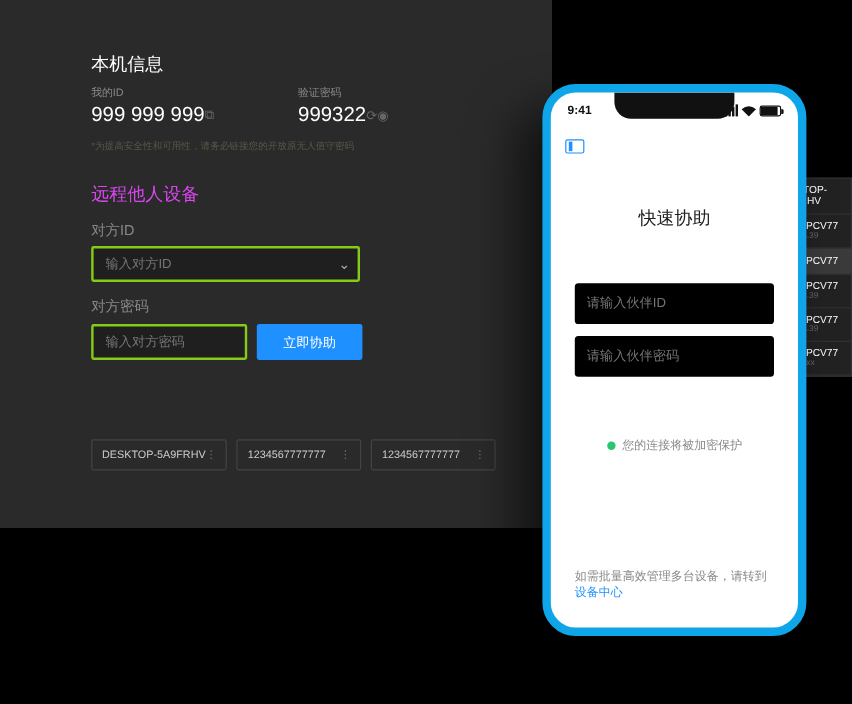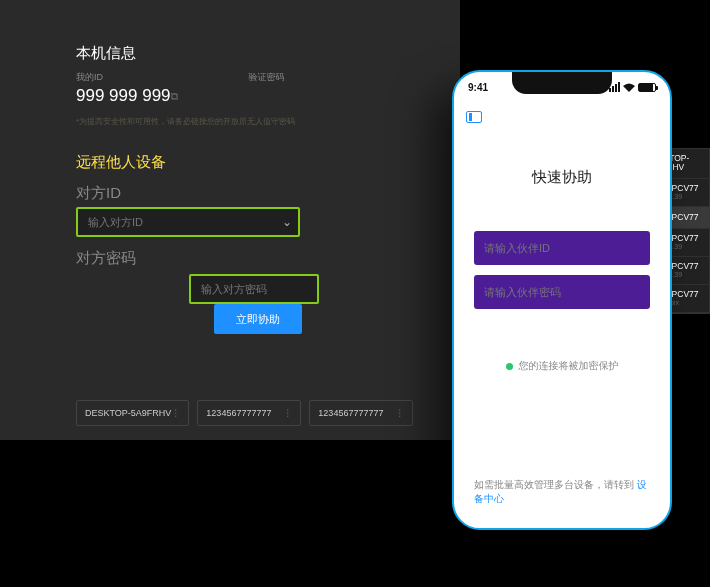--- a/index.html
+++ b/index.html
@@ -48,34 +48,34 @@
   .side-item.active { color:#1e90ff; border-left:2px solid #1e90ff; width:36px;}
   .side-ico { width:16px; height:16px; display:flex; align-items:center; justify-content:center;}
   
   .main { position:absolute; left:36px; top:20px; right:0; bottom:0; padding:24px 28px 0 40px; }
   h2.title { color:#fff; font-size:15px; font-weight:500; margin-bottom:8px;}
   .row-ids { display:flex; gap:70px; }
   .field-lbl { font-size:9px; color:#888; }
   .field-val { font-size:17px; color:#fff; margin-top:2px; display:flex; align-items:center; }
   .copy-ico, .refresh-ico, .eye-ico { color:#666; font-size:11px;}
   .hint { font-size:8px; color:#5a5648; margin-top:10px;}
-  h2.title2 { color:#fde047; font-size:15px; font-weight:500; margin-top:26px; margin-bottom:12px;}
+  h2.title2 { color:#d946ef; font-size:15px; font-weight:500; margin-top:26px; margin-bottom:12px;}
   .inp {
     background:#1f1f1f; border:2px solid #84cc16; color:#888;
     height:30px; padding:0 10px; font-size:11px; border-radius:2px;
   }
   .sel { width:224px; position:relative; display:flex; align-items:center;}
   .sel .chev { position:absolute; right:8px; color:#aaa; pointer-events:none;}
   .inp.pw { width:130px; }
   .btn-primary {
     background:#1e90ff; color:#fff; border:none;
     height:30px; width:88px; font-size:11px; border-radius:2px; margin-left:8px;
   }
-  .flex-row { display:flex; align-items:center; gap:0; margin-top:6px;flex-direction:column;}
-  .lbl-small { font-size:15px; color:#888; margin-top:12px; margin-bottom:4px;}
+  .flex-row { display:flex; align-items:center; gap:0; margin-top:6px;}
+  .lbl-small { font-size:12px; color:#888; margin-top:12px; margin-bottom:4px;}
   .history { display:flex; gap:8px; margin-top:66px;}
   .hist-card { border:1px solid #444; height:26px; min-width:104px; display:flex; align-items:center; justify-content:space-between; padding:0 8px; font-size:9px; color:#ccc; border-radius:2px;}
   .hist-card .dots { color:#777; }
   
   .devlist {
     position:absolute; right:0; top:148px;
     width:86px; background:#222; border:1px solid #333;
     z-index:3; font-size:8.5px;
   }
   .dev-row { display:flex; align-items:center; gap:5px; padding:5px 6px; border-bottom:1px solid #303030;}
@@ -87,21 +87,21 @@
   .win-squares { width:10px; height:10px; display:grid; grid-template-columns:1fr 1fr; gap:1px;}
   .win-squares span:nth-child(1){background:#f25022;} .win-squares span:nth-child(2){background:#7fba00;}
   .win-squares span:nth-child(3){background:#00a4ef;} .win-squares span:nth-child(4){background:#ffb900;}
   .android-ico { width:10px;height:10px;background:#3ddc84;border-radius:2px 2px 0 0;}
   .avatar-ico { width:10px;height:10px;border-radius:50%;background:#555;}
   
   .phone {
     position:absolute; left:452px; top:70px;
     width:220px; height:460px;
     background:#fff; border-radius:28px;
-    border:2px solid #0ea5e9;
+    border:7px solid #0ea5e9;
     box-shadow: -20px 20px 40px rgba(0,0,0,0.6);
     z-index:5;
     display:flex; flex-direction:column;
     overflow:hidden;
   }
   .notch {
     position:absolute; top:0; left:50%; transform:translateX(-50%);
     width:100px; height:22px; background:#111; border-radius:0 0 14px 14px;
   }
   .statusbar { height:30px; display:flex; justify-content:space-between; align-items:center; padding:0 14px; font-size:10px; color:#111; font-weight:600;}
@@ -111,21 +111,21 @@
   .sig-bars span:nth-child(1){height:4px;} .sig-bars span:nth-child(2){height:6px;}
   .sig-bars span:nth-child(3){height:8px;} .sig-bars span:nth-child(4){height:10px;}
   .batt { width:18px; height:9px; border:1px solid #111; border-radius:2px; position:relative;}
   .batt::after{content:"";position:absolute;right:-3px;top:2px;width:2px;height:4px;background:#111;border-radius:0 1px 1px 0;}
   .batt i{display:block;width:14px;height:7px;background:#111;margin:0;}
   .navbar { height:30px; display:flex; align-items:center; padding:0 12px;}
   .tablet-ico { width:16px; height:12px; border:1.5px solid #1e90ff; border-radius:2px; position:relative;}
   .tablet-ico::after{content:"";position:absolute;left:2px;top:1px;bottom:1px;width:3px;background:#1e90ff;}
   .phone-body { flex:1; padding:0 20px; display:flex; flex-direction:column; align-items:center; color:#222;}
   .ph-title { font-size:15px; font-weight:500; margin-top:36px; margin-bottom:44px;}
-  .ph-inp { width:100%; height:34px; background:#4c1d95; border:none; border-radius:3px; padding:0 10px; font-size:11px; color:#888; margin-bottom:10px;}
+  .ph-inp { width:100%; height:34px; background:#000000; border:none; border-radius:3px; padding:0 10px; font-size:11px; color:#888; margin-bottom:10px;}
   .ph-btn { width:100%; height:34px; background:#fff; border:none; color:#1e90ff; font-size:12px; margin-top:6px;}
   .ph-secure { display:flex; align-items:center; gap:6px; font-size:10px; color:#888; margin-top:40px;}
   .dot-green { width:7px; height:7px; border-radius:50%; background:#29c76f;}
   .ph-foot { font-size:10px; color:#888; margin-top:auto; margin-bottom:22px;}
   .ph-foot a { color:#1e90ff; text-decoration:none;}
 </style>
 </head>
 <body>
 
 <div class="tabbar">
@@ -184,20 +184,25 @@
     <div class="row-ids">
       <div>
         <div class="field-lbl">我的ID</div>
         <div class="field-val">
           <span>999 999 999</span>
           <span class="copy-ico">⧉</span>
         </div>
       </div>
       <div>
         <div class="field-lbl">验证密码</div>
+        <div class="field-val">
+          <span>999322</span>
+          <span class="refresh-ico">⟳</span>
+          <span class="eye-ico">◉</span>
+        </div>
       </div>
     </div>
     <div class="hint">*为提高安全性和可用性，请务必链接您的开放原无人值守密码</div>
 
     <h2 class="title2">远程他人设备</h2>
     <div class="lbl-small">对方ID</div>
     <div class="sel">
       <input class="inp" style="width: 224px;" placeholder="输入对方ID">
       <span class="chev">⌄</span>
     </div>

